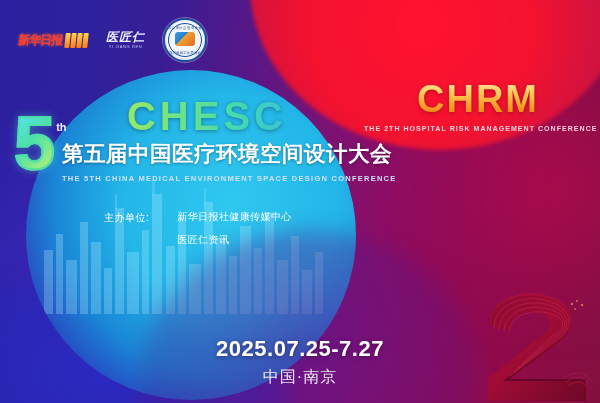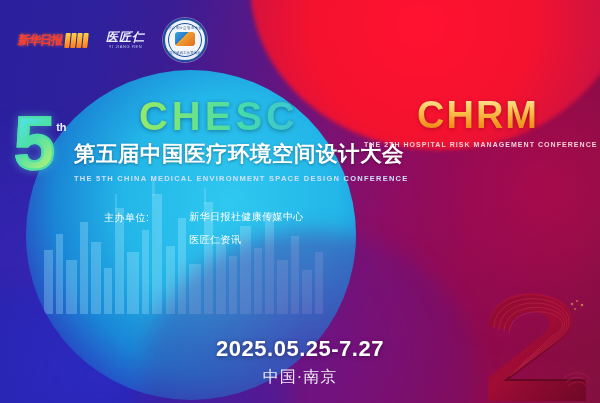--- a/index.html
+++ b/index.html
@@ -154,21 +154,21 @@
     background-clip: text;
     filter: drop-shadow(0 0 4px rgba(80,230,200,.45));
   }
   #numeral-th {
     font-size: 11px; font-weight: bold; color: #e9f4ff;
     margin: 8px 0 0 3px;
   }
 
   
   #chesc-block {
-    position: absolute; left: 74px; top: 96px; width: 290px;
+    position: absolute; left: 62px; top: 96px; width: 290px;
   }
   #chesc-acronym {
     font-size: 40px; font-weight: bold; line-height: 1;
     letter-spacing: 4px; text-align: center;
     background: linear-gradient(95deg,#bff05a 0%,#8ae86e 28%,#45dcaa 58%,#35b8e8 85%,#2fa6f0 100%);
     -webkit-background-clip: text;
     background-clip: text;
     color: transparent;
     filter: drop-shadow(0 1px 2px rgba(0,0,0,.35));
   }
@@ -179,21 +179,21 @@
     white-space: nowrap;
   }
   #chesc-en {
     font-size: 7.5px; font-weight: bold; color: #cfe0ff;
     letter-spacing: 1.25px; text-align: center; margin-top: 6px;
     white-space: nowrap;
   }
 
   
   #chrm-block {
-    position: absolute; left: 364px; top: 96px; width: 228px;
+    position: absolute; left: 364px; top: 80px; width: 228px;
   }
   #chrm-acronym {
     font-size: 38px; font-weight: bold; line-height: 1;
     letter-spacing: 2px; text-align: center;
     background: linear-gradient(180deg,#ffe9a8 0%,#ffc857 35%,#f59b25 70%,#e87a16 100%);
     -webkit-background-clip: text;
     background-clip: text;
     color: transparent;
     filter: drop-shadow(0 1px 2px rgba(80,0,20,.4));
   }
@@ -213,21 +213,21 @@
   #organizers {
     position: absolute; left: 104px; top: 210px;
     display: flex; align-items: flex-start; gap: 12px;
     color: #ffffff;
   }
   #organizers-label {
     font-size: 10px; font-weight: normal; white-space: nowrap;
     padding-top: 1px; letter-spacing: .5px;
   }
   .org-col { display: flex; flex-direction: column; gap: 9px; }
-  #org-col-1 { margin-left: 28px; }
+  #org-col-1 { margin-left: 16px; }
   #org-col-2 { margin-left: 40px; }
   .org-item {
     font-size: 10px; color: #ffffff; white-space: nowrap; letter-spacing: .4px;
   }
 
   
   #ribbon-two {
     position: absolute; left: 478px; top: 282px;
     width: 122px; height: 121px; overflow: hidden;
     pointer-events: none;
@@ -373,17 +373,17 @@
       <g fill="#d8a04a" opacity=".7">
         <circle cx="94" cy="22" r="1.2"></circle>
         <circle cx="99" cy="19" r="1"></circle>
         <circle cx="104" cy="23" r="1.3"></circle>
         <circle cx="97" cy="27" r="0.9"></circle>
       </g>
     </svg>
   </div>
 
   <div id="date-block">
-    <div id="event-date">2025.05.25-7.27</div>
+    <div id="event-date">2025.07.25-7.27</div>
     <div id="event-location">中国·南京</div>
   </div>
 
 </div>
 
 </body></html>

